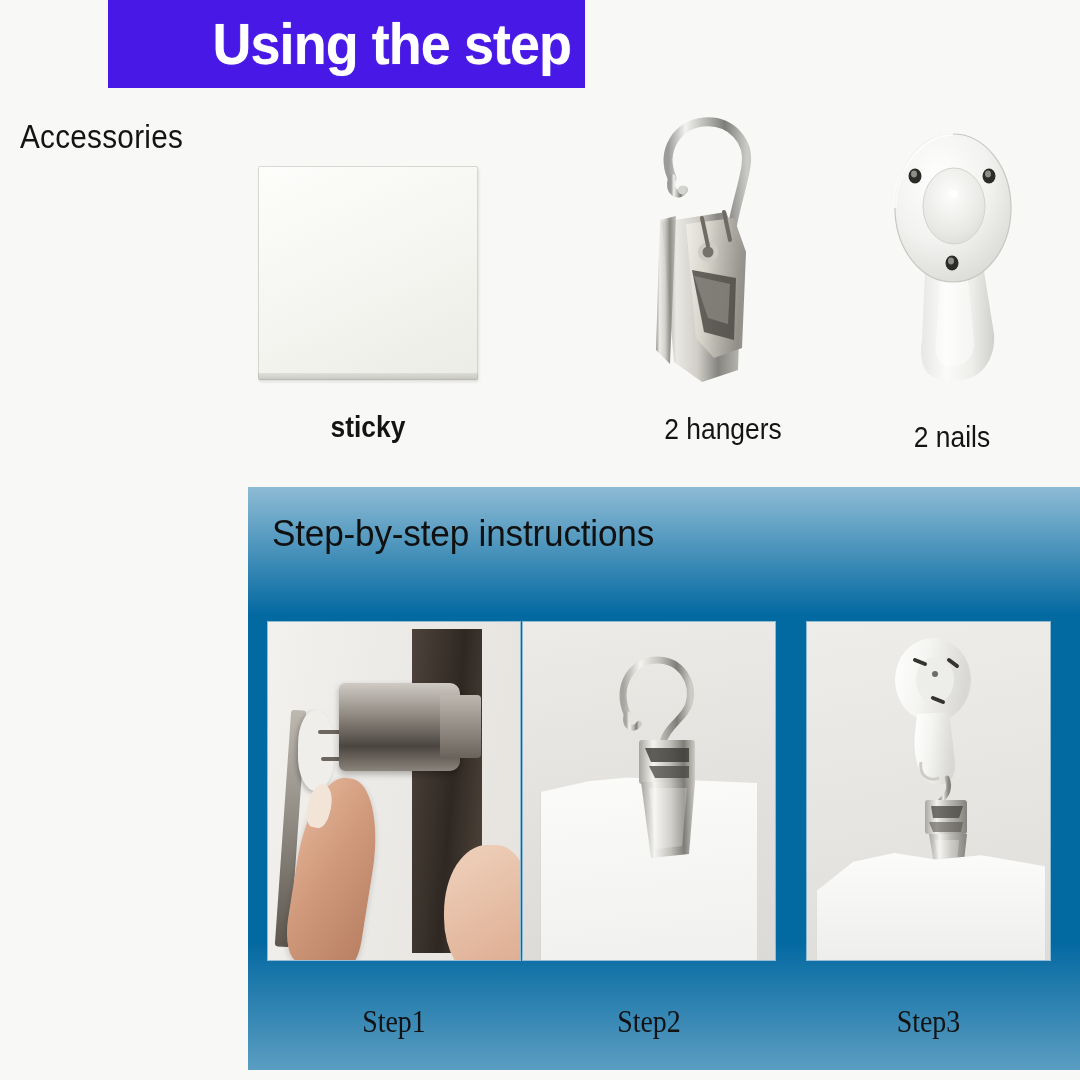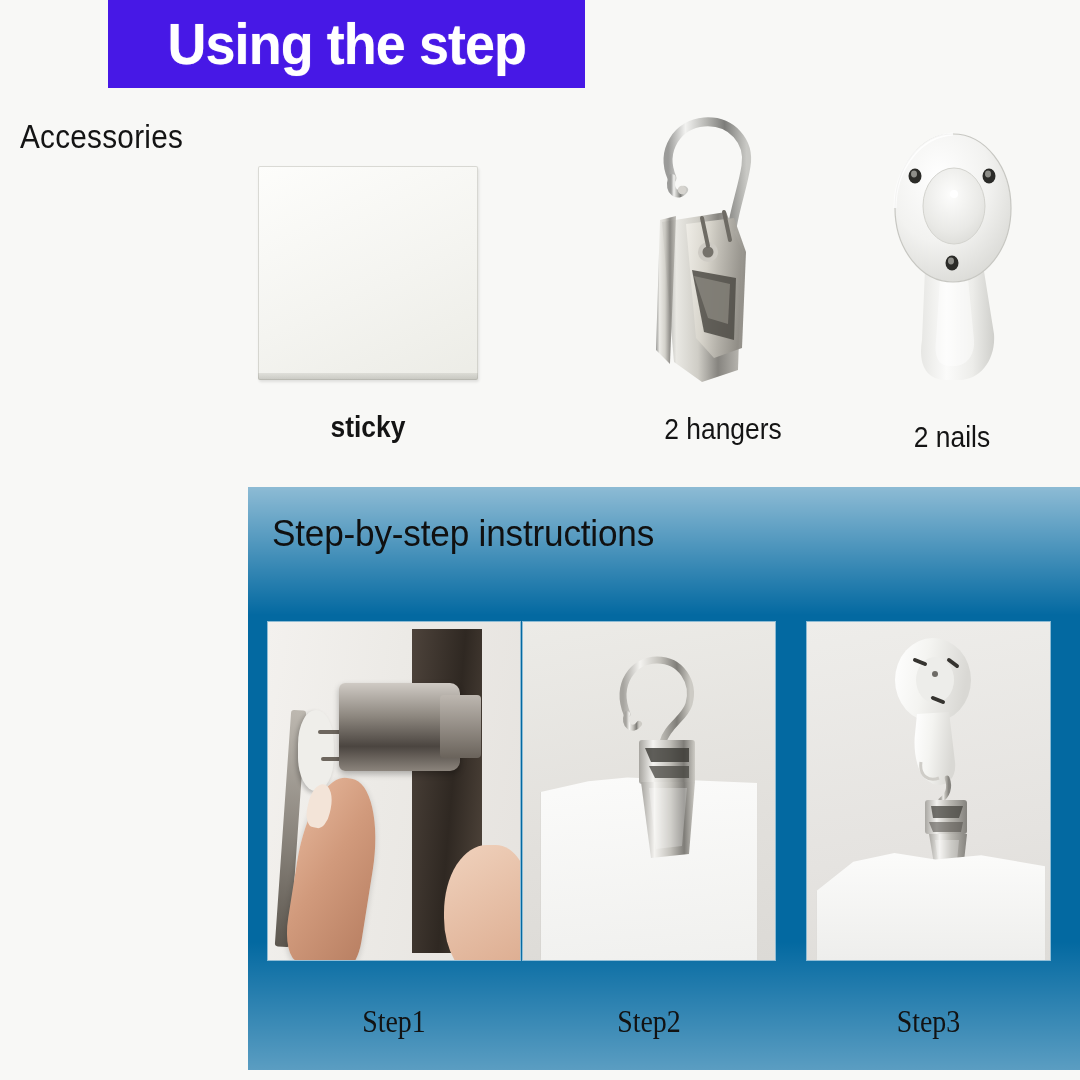--- a/index.html
+++ b/index.html
@@ -10,21 +10,21 @@
     overflow:hidden;
     position:relative;
     color:#111;
   }
   #page{position:absolute;inset:0;}
 
   
   .title-banner{
     position:absolute;left:108px;top:0px;width:477px;height:88px;
     background:#4718e6;
-    display:flex;align-items:center;justify-content:center;
+    display:flex;align-items:center;justify-content:flex-end;
   }
   .title-banner .title-text{
     color:#ffffff;
     font-family:"Liberation Sans", sans-serif;
     font-weight:bold;
     font-size:58px;
     letter-spacing:-1px;
     line-height:1;
     transform:scaleX(.93);
     white-space:nowrap;

